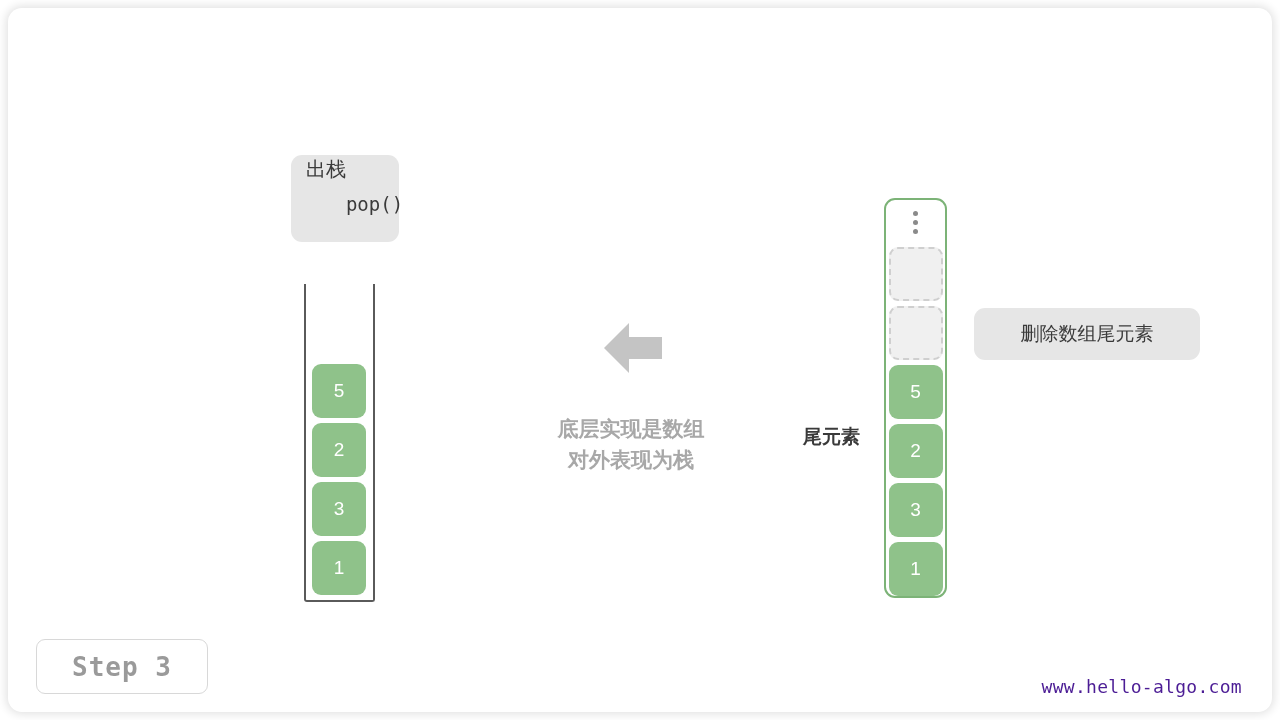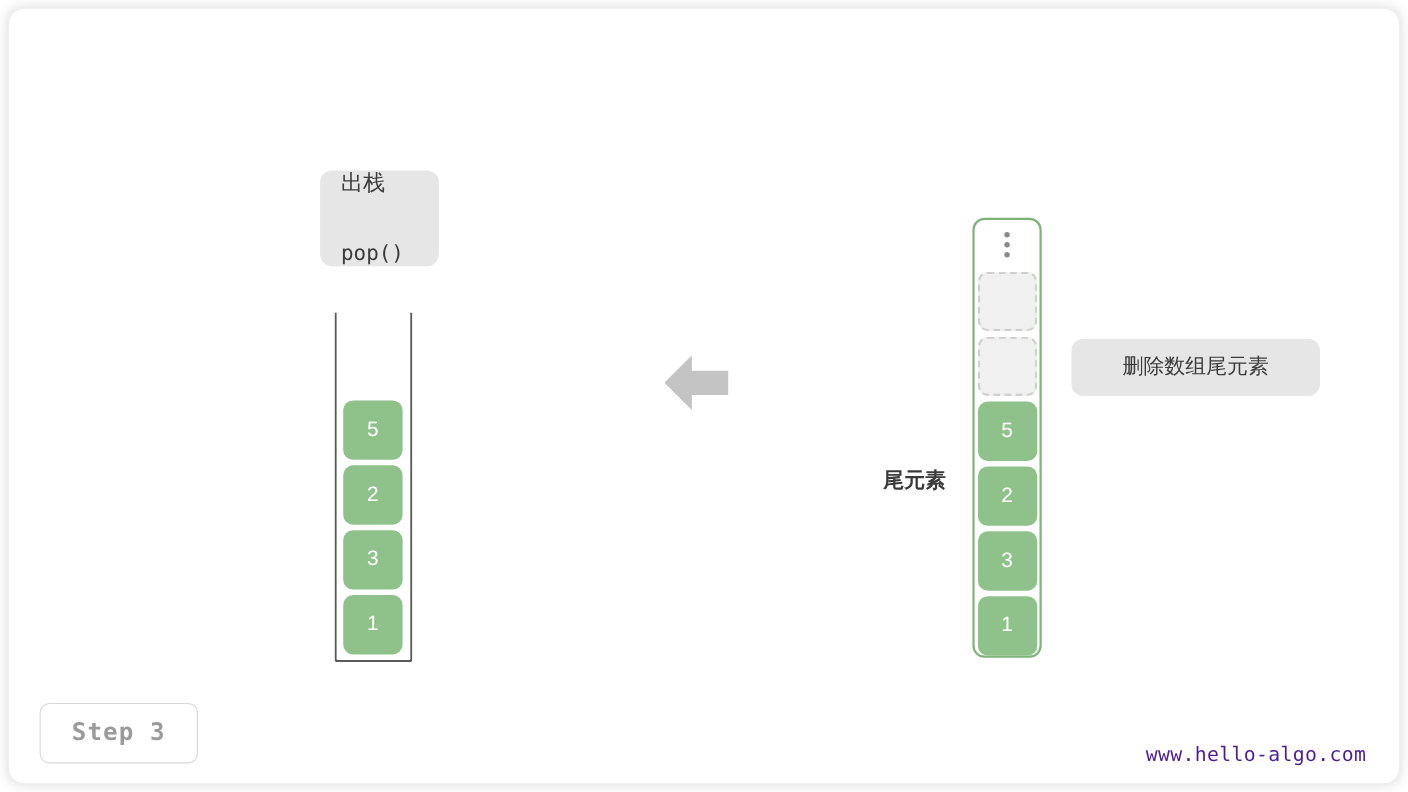--- a/index.html
+++ b/index.html
@@ -135,21 +135,21 @@
     background: #8a8a8a;
   }
 
   
   .badge {
     position: absolute;
     background: #e6e6e6;
     border-radius: 11px;
     color: #3a3a3a;
     display: flex;
-    flex-direction: column;
+    flex-direction: row;
     align-items: flex-start;
     justify-content: center;
     box-sizing: border-box;
   }
   .badge .line {
     line-height: 1.42;
     white-space: nowrap;
   }
 
   #pop-badge {
@@ -208,32 +208,32 @@
     font-weight: bold;
     line-height: 1.47;
   }
   .caption .line { white-space: nowrap; }
 
   
   #step-badge {
     position: absolute;
     left: 36px;
     top: 639px;
-    width: 144px;
+    width: 172px;
     height: 55px;
     box-sizing: border-box;
     background: #ffffff;
     border: 1px solid #d8d8d8;
     border-radius: 9px;
     display: flex;
     align-items: center;
     justify-content: center;
     color: #9a9a9a;
     font-family: "DejaVu Sans Mono", "Liberation Mono", monospace;
-    font-size: 22px;
+    font-size: 26px;
     font-weight: bold;
     letter-spacing: 1px;
   }
 
   
   #watermark {
     position: absolute;
     right: 38px;
     top: 676px;
     color: #4c1d95;
@@ -262,20 +262,24 @@
         <div class="cell">1</div>
       </div>
   </div>
 
   <div class="arrow">
     <svg viewBox="0 0 62 62" width="62" height="62" aria-hidden="true">
       <polygon points="2,31 27,6 27,20 60,20 60,42 27,42 27,56" fill="#c4c4c4"></polygon>
     </svg>
   </div>
 
+  <div class="caption">
+    <div class="line">底层实现是数组</div>
+    <div class="line">对外表现为栈</div>
+  </div>
 
   <div class="side-label" id="label-tail">尾元素</div>
 
   <div class="array-wrap">
     <div class="array-inner" id="array-cells">
         <div class="dots">
           <i></i>
           <i></i>
           <i></i>
         </div>

